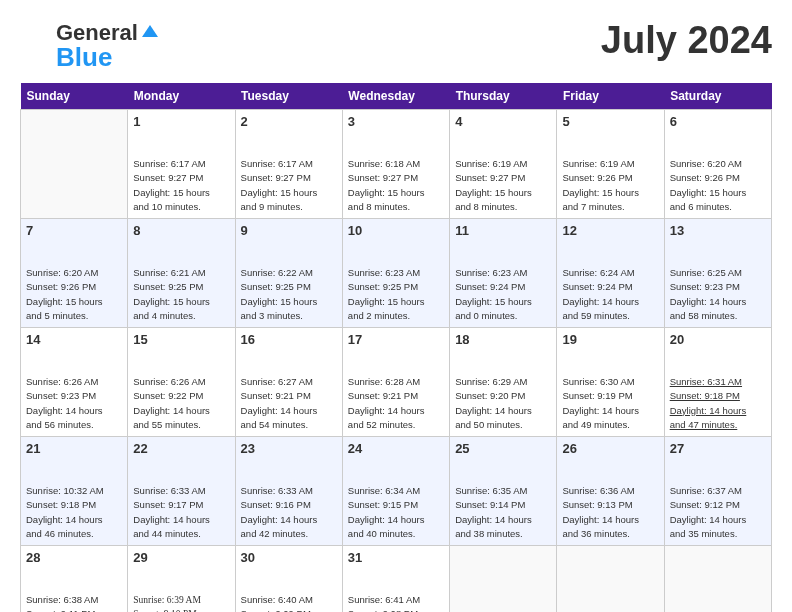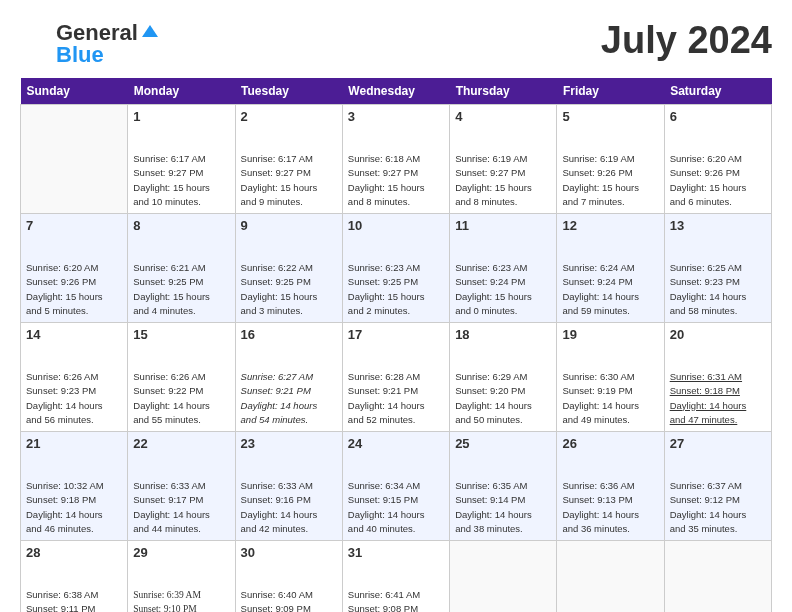--- a/index.html
+++ b/index.html
@@ -79,21 +79,21 @@
 <body>
 
 <div class="header">
   <div class="logo">
     <div style="display:flex;align-items:center;">
       <span style="font-size:22px;font-weight:bold;color:#333;">General</span>
       <svg width="20" height="20" viewBox="0 0 20 20" style="margin:0 2px;">
         <polygon points="10,2 18,14 2,14" fill="#2196F3"></polygon>
       </svg>
     </div>
-    <span style="font-size:22px;font-weight:bold;color:#2196F3;margin-top:-4px;">Blue</span>
+    <span style="font-size:26px;font-weight:bold;color:#2196F3;margin-top:-4px;">Blue</span>
   </div>
   <div class="title-block">
     <div class="month-year">July 2024</div>
   </div>
 </div>
 
 <table>
   <thead>
     <tr>
     <th>Sunday</th>
@@ -212,21 +212,21 @@
         </td>
         <td>
           <span class="day-num">15</span>
           <div class="day-info" style="white-space: pre-line;">Sunrise: 6:26 AM
 Sunset: 9:22 PM
 Daylight: 14 hours
 and 55 minutes.</div>
         </td>
         <td>
           <span class="day-num">16</span>
-          <div class="day-info" style="white-space: pre-line; font-style: italic;">Sunrise: 6:27 AM
+          <div class="day-info" style="white-space: pre-line;">Sunrise: 6:27 AM
 Sunset: 9:21 PM
 Daylight: 14 hours
 and 54 minutes.</div>
         </td>
         <td>
           <span class="day-num">17</span>
           <div class="day-info" style="white-space: pre-line;">Sunrise: 6:28 AM
 Sunset: 9:21 PM
 Daylight: 14 hours
 and 52 minutes.</div>

